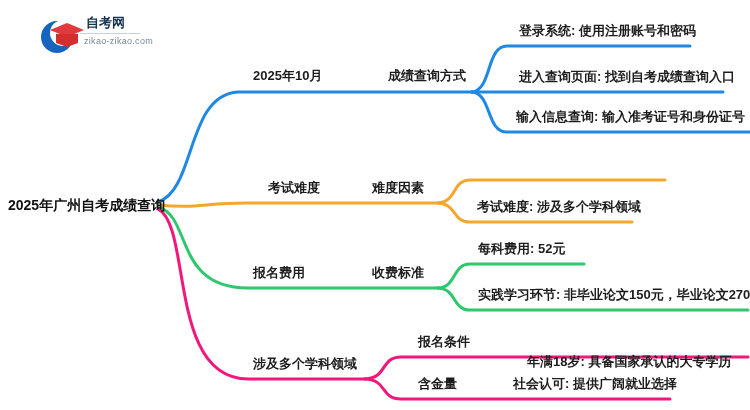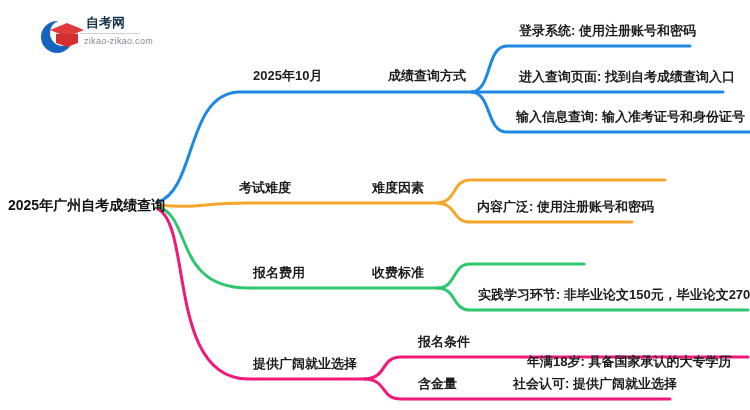--- a/index.html
+++ b/index.html
@@ -74,27 +74,28 @@
   <div class="logo-domain">zikao-zikao.com</div>
 
   <div class="node root-node" style="left:8px;top:196px;">2025年广州自考成绩查询</div>
 
   <div class="node" style="left:253px;top:67px;">2025年10月</div>
   <div class="node" style="left:388px;top:67px;">成绩查询方式</div>
   <div class="node" style="left:519px;top:22px;">登录系统: 使用注册账号和密码</div>
   <div class="node" style="left:519px;top:68px;">进入查询页面: 找到自考成绩查询入口</div>
   <div class="node" style="left:516px;top:108px;">输入信息查询: 输入准考证号和身份证号</div>
 
-  <div class="node" style="left:239px;top:179px;">考试难度</div>
+  <div class="node" style="left:268px;top:179px;">考试难度</div>
   <div class="node" style="left:372px;top:179px;text-align:right;">难度因素</div>
-  <div class="node" style="left:477px;top:198px;">内容广泛: 使用注册账号和密码</div>
+  <div class="node" style="left:477px;top:198px;">考试难度: 涉及多个学科领域</div>
 
   <div class="node" style="left:253px;top:264px;">报名费用</div>
   <div class="node" style="left:372px;top:264px;">收费标准</div>
+  <div class="node" style="left:478px;top:240px;">每科费用: 52元</div>
   <div class="node" style="left:478px;top:286px;">实践学习环节: 非毕业论文150元，毕业论文270元</div>
 
-  <div class="node" style="left:253px;top:355px;">提供广阔就业选择</div>
+  <div class="node" style="left:253px;top:355px;">涉及多个学科领域</div>
   <div class="node" style="left:418px;top:333px;">报名条件</div>
   <div class="node" style="left:527px;top:333px;margin-top:20px;">年满18岁: 具备国家承认的大专学历</div>
   <div class="node" style="left:418px;top:375px;">含金量</div>
   <div class="node" style="left:513px;top:375px;">社会认可: 提供广阔就业选择</div>
 
 </div>
 
 </body></html>

